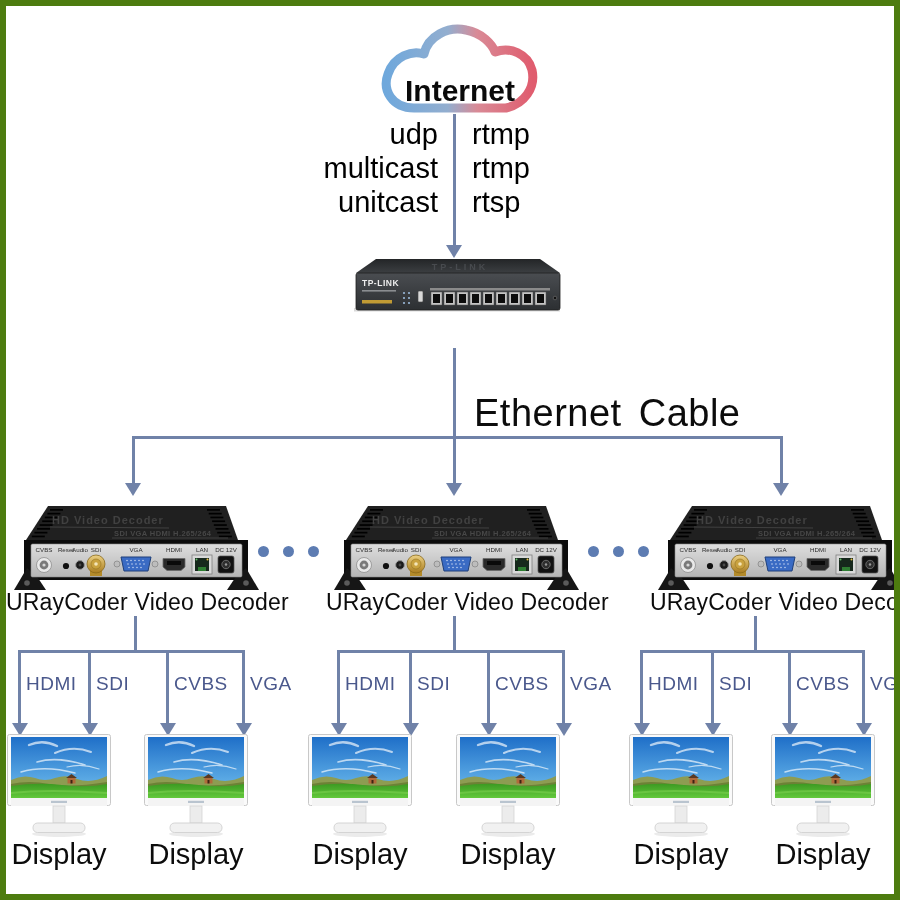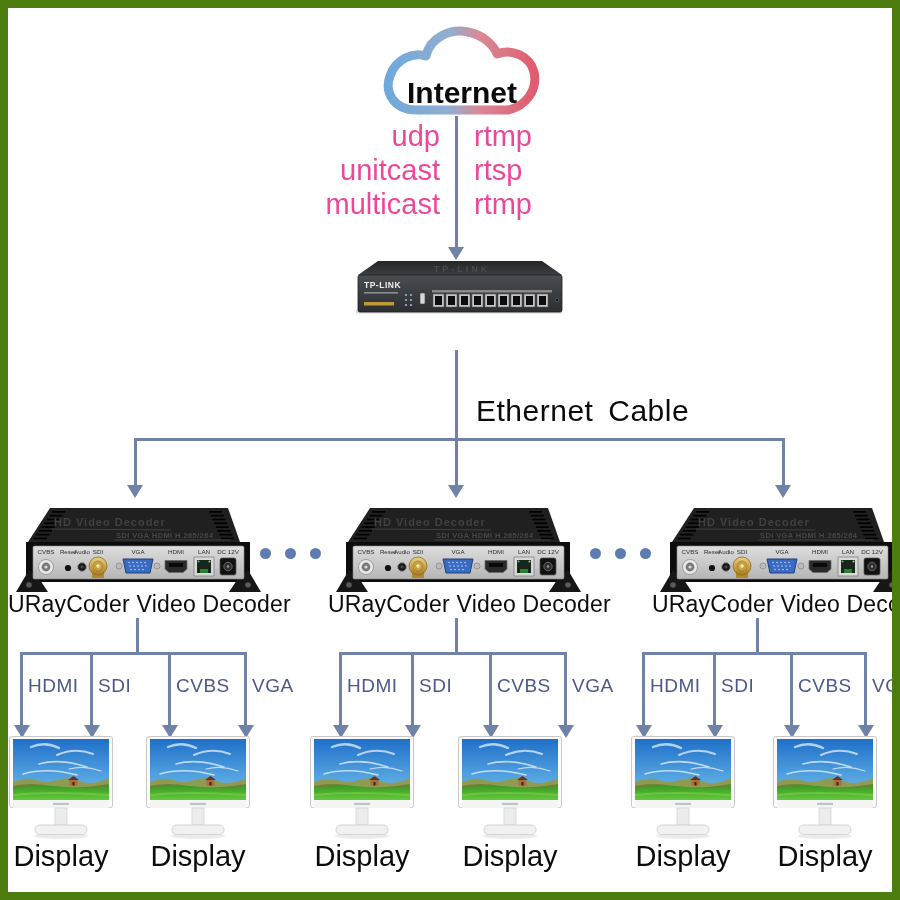--- a/index.html
+++ b/index.html
@@ -1,26 +1,26 @@
 <!DOCTYPE html>
 <html><head>
 <meta charset="utf-8">
 <style>
   html,body{margin:0;padding:0;background:#fff;}
   .frame{position:relative;width:900px;height:900px;box-sizing:border-box;
-         border:8px solid #4d7c0f;background:#fff;overflow:hidden;
+         border:6px solid #4d7c0f;background:#fff;overflow:hidden;
          font-family:"Liberation Sans",sans-serif;color:#111;}
   .abs{position:absolute;}
   
   .vline{position:absolute;width:3px;background:#7082A8;}
   .hline{position:absolute;height:3px;background:#7082A8;}
   .ah{position:absolute;width:0;height:0;border-left:8px solid transparent;
       border-right:8px solid transparent;border-top:13px solid #7082A8;}
   
-  .proto-col{position:absolute;font-size:29px;color:#ec4899;}
+  .proto-col{position:absolute;font-size:29px;color:#000000;}
   .proto-row{height:34px;line-height:34px;white-space:nowrap;}
   .col-right{text-align:right;}
   .big-caption{position:absolute;font-size:28px;color:#0c0c0c;white-space:nowrap;
                word-spacing:6px;letter-spacing:0.5px;}
   .dev-caption{position:absolute;font-size:23px;color:#0c0c0c;text-align:center;
                white-space:nowrap;letter-spacing:0.2px;}
   .disp-caption{position:absolute;font-size:29px;color:#0c0c0c;text-align:center;
                 white-space:nowrap;}
   .out-label{position:absolute;font-size:19px;color:#4A588C;letter-spacing:0.5px;
              white-space:nowrap;}
@@ -204,27 +204,27 @@
   </svg>
 
   <svg class="abs" style="left:368px;top:12px" width="172" height="104" viewBox="0 0 172 104">
     <path d="M 40,90 C 18,90 8,72 14,56 C 20,38 38,32 50,36 C 54,18 74,8 92,12
              C 108,15 118,26 121,34 C 136,28 154,36 158,52 C 162,70 150,86 132,90 Z" fill="#ffffff" stroke="url(#gCloud)" stroke-width="9" stroke-linejoin="round"></path>
     <text class="cloud-text" x="86" y="83" text-anchor="middle">Internet</text>
   </svg>
 
   <div class="proto-col col-right" style="left:180px;top:111px;width:252px">
     <div class="proto-row">udp</div>
+    <div class="proto-row">multicast</div>
     <div class="proto-row">unitcast</div>
-    <div class="proto-row">multicast</div>
   </div>
   <div class="proto-col" style="left:466px;top:111px;width:260px">
     <div class="proto-row">rtmp</div>
+    <div class="proto-row">rtmp</div>
     <div class="proto-row">rtsp</div>
-    <div class="proto-row">rtmp</div>
   </div>
 
   <div class="vline" style="left:447px;top:108px;height:132px"></div>
   <div class="ah" style="left:440px;top:239px"></div>
 
   <svg class="abs" style="left:342px;top:252px" width="218" height="58" viewBox="0 0 218 58">
     <rect x="6" y="50" width="206" height="3.5" fill="#000" opacity="0.15"></rect>
     <polygon points="28,1 192,1 212,15 8,15" fill="url(#gRTop)"></polygon>
     <text class="rt-emboss" x="112" y="12" text-anchor="middle" opacity="0.9">TP-LINK</text>
     <rect x="8" y="15" width="204" height="37" rx="2" fill="url(#gRFront)" stroke="#1e1e1e" stroke-width="0.8"></rect>
@@ -261,21 +261,21 @@
           <rect x="176" y="36" width="7" height="9" fill="#0d0d0d"></rect>
         <rect x="187" y="34" width="11" height="13" fill="#c4c4c4" stroke="#555" stroke-width="0.5"></rect>
           <rect x="189" y="36" width="7" height="9" fill="#0d0d0d"></rect>
       </g>
     </g>
     <circle cx="207" cy="40" r="1.8" fill="#111" stroke="#777" stroke-width="0.6"></circle>
   </svg>
 
 
   <div class="vline" style="left:447px;top:342px;height:90px"></div>
-  <div class="big-caption" style="left:468px;top:386px;font-size:30px">Ethernet Cable</div>
+  <div class="big-caption" style="left:468px;top:386px;font-size:38px">Ethernet Cable</div>
 
   <div class="hline" style="left:127px;top:430px;width:650px"></div>
   <div class="vline" style="left:126px;top:430px;height:48px"></div>
   <div class="ah" style="left:119px;top:477px"></div>
   <div class="vline" style="left:447px;top:430px;height:48px"></div>
   <div class="ah" style="left:440px;top:477px"></div>
   <div class="vline" style="left:774px;top:430px;height:48px"></div>
   <div class="ah" style="left:767px;top:477px"></div>
 
   <svg class="abs" style="left:8px;top:496px" width="245" height="92">

